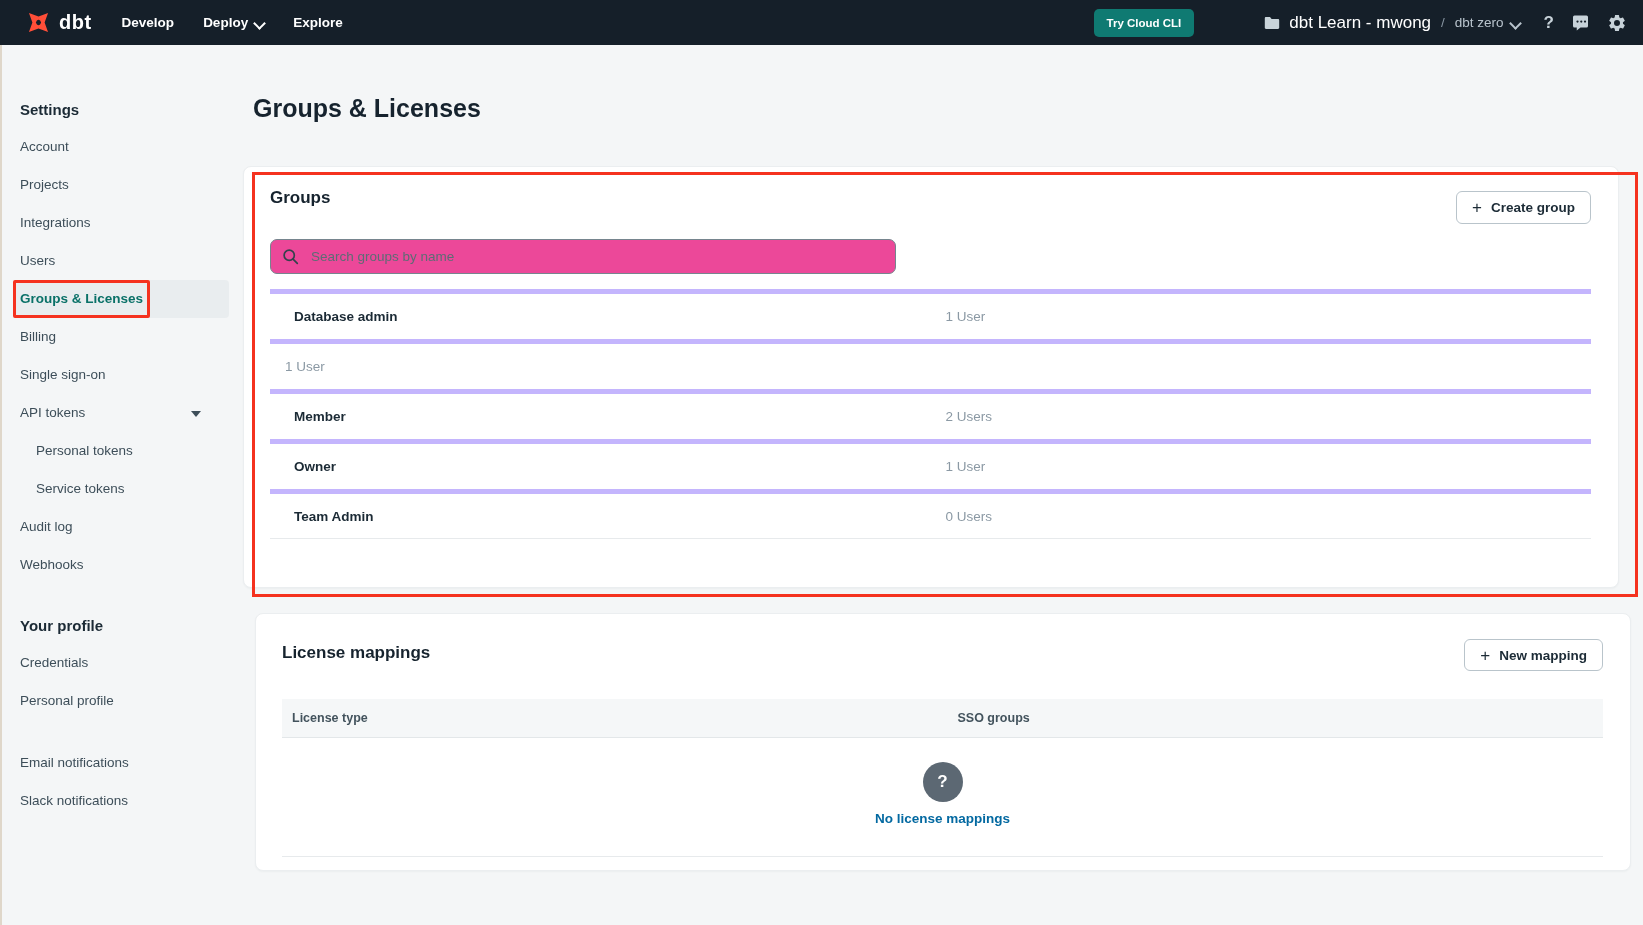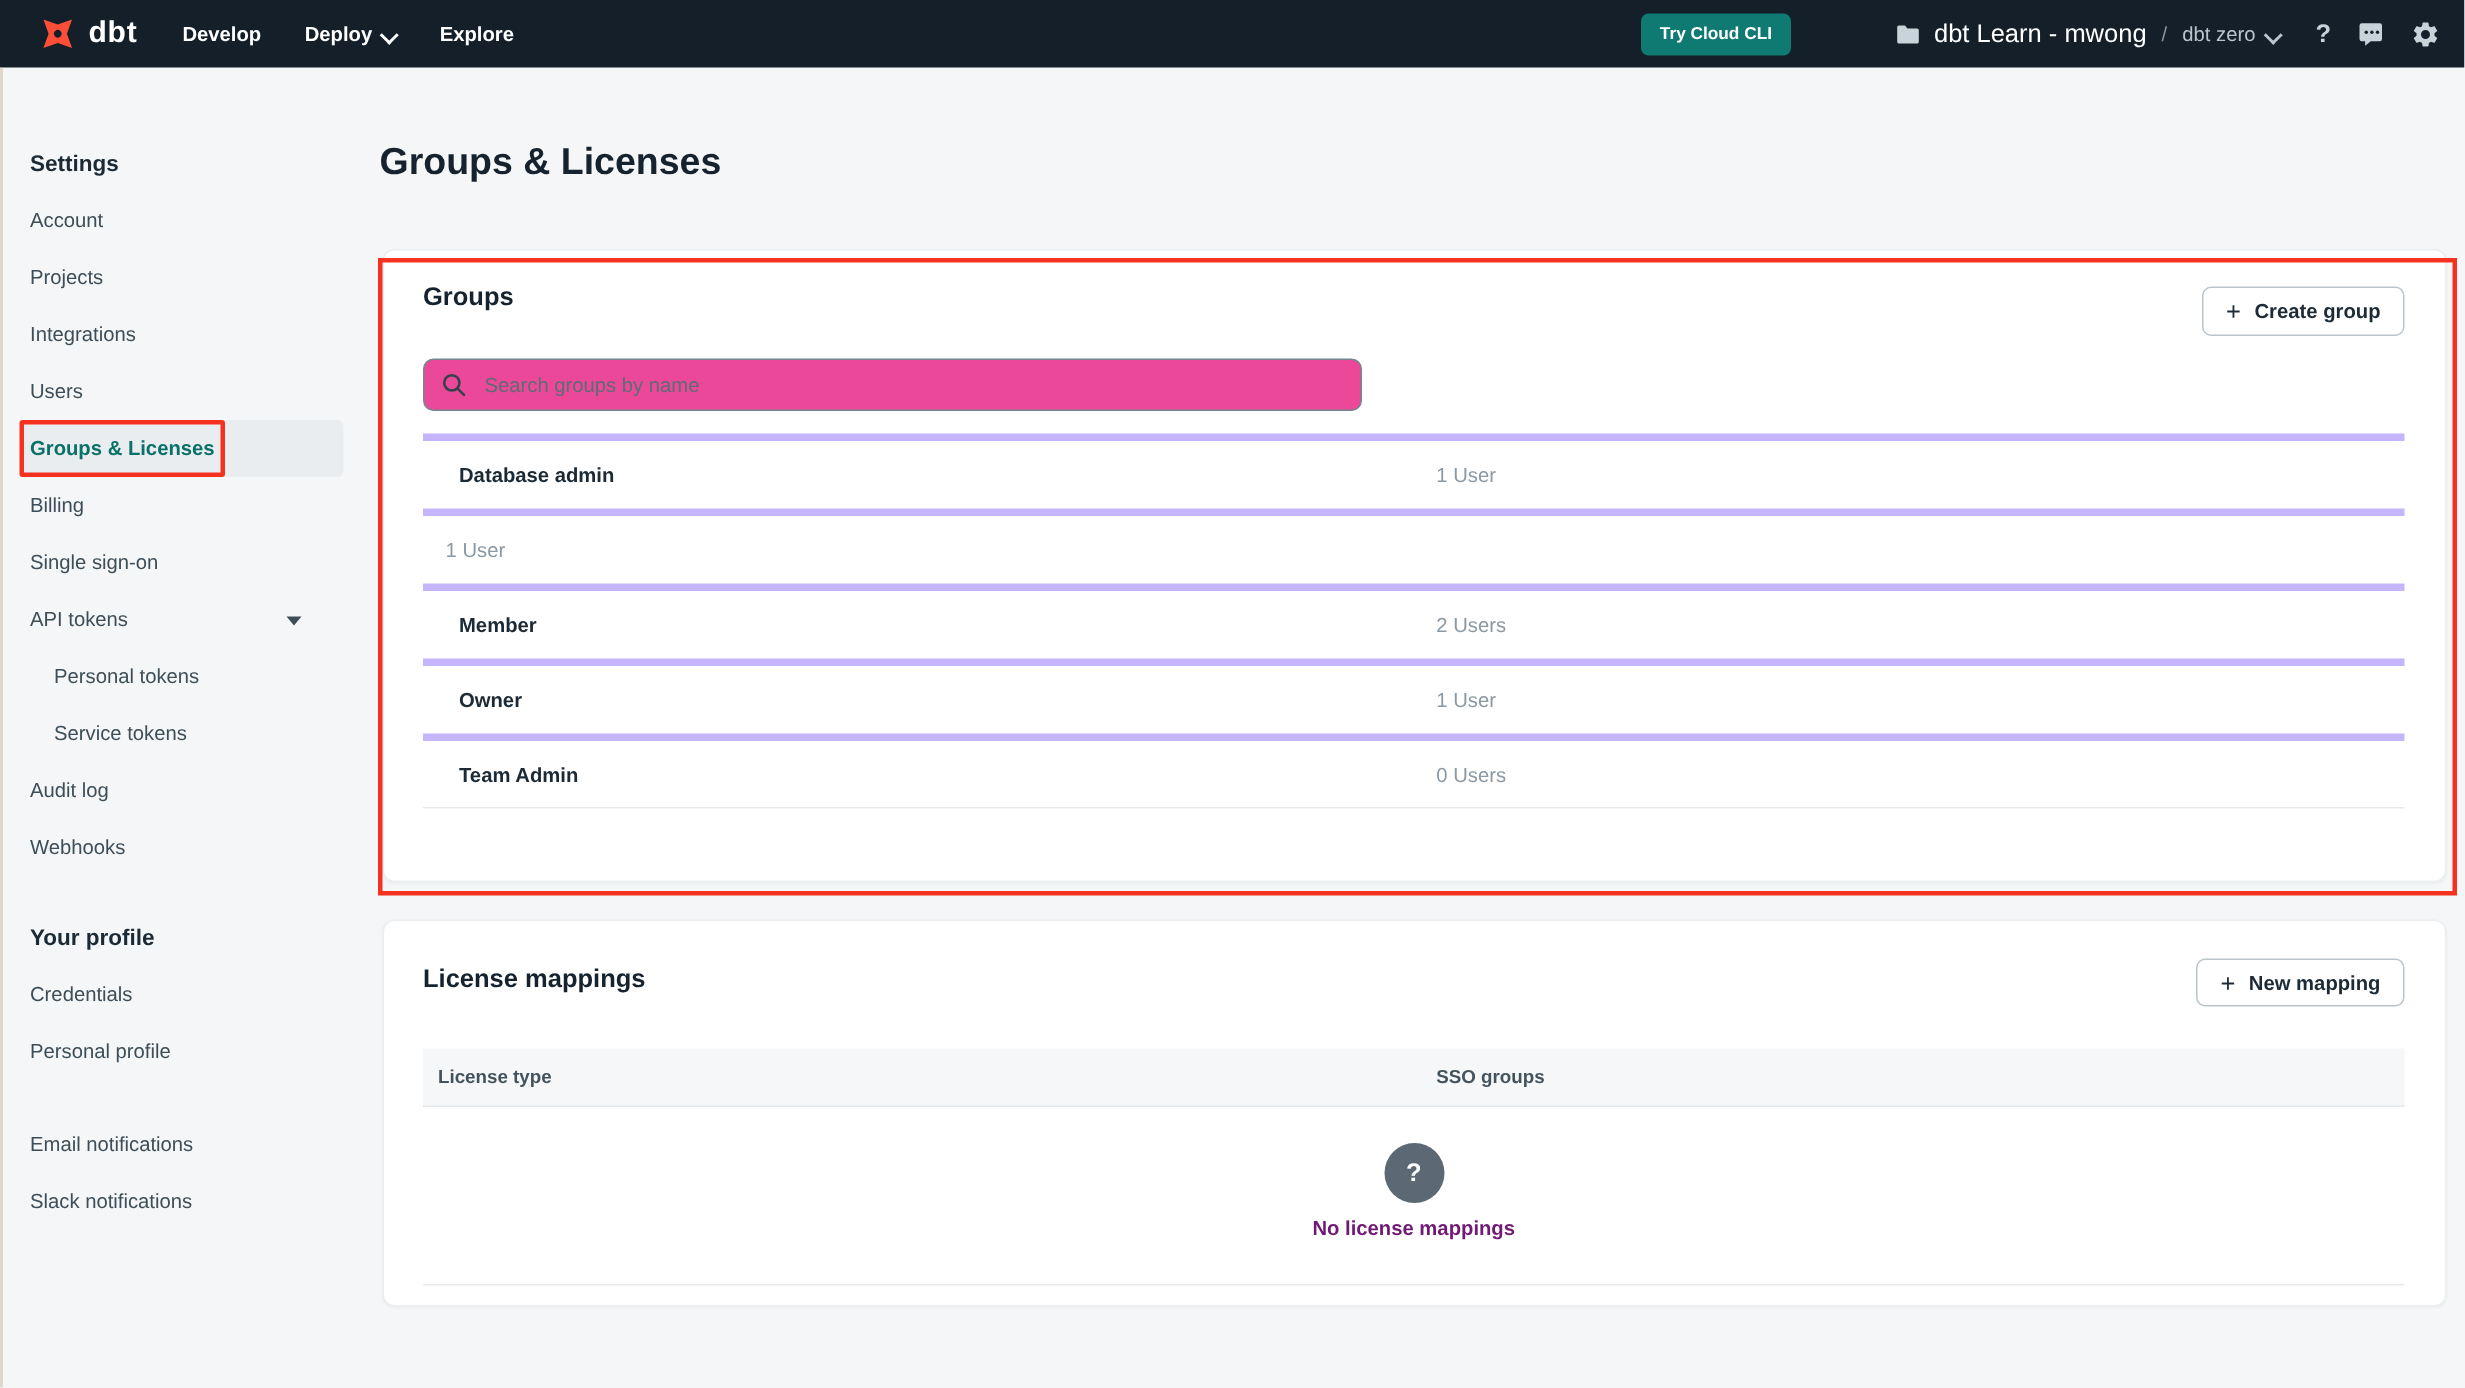--- a/index.html
+++ b/index.html
@@ -64,21 +64,21 @@
   }
   .side-gap { height:24px; }
 
   
   .page-title { position:absolute; left:253px; top:94px; font-size:25px; font-weight:bold; color:#16232e; }
 
   .card {
     position:absolute; background:#ffffff; border:1px solid #ebeef0; border-radius:8px;
     box-shadow:0 1px 2px rgba(20,40,60,0.04);
   }
-  .card-groups  { left:255px; top:166px; width:1376px; height:422px; }
+  .card-groups  { left:243px; top:166px; width:1376px; height:422px; }
   .card-license { left:255px; top:613px; width:1376px; height:258px; }
 
   .card-title { position:absolute; left:26px; font-size:17px; font-weight:bold; color:#16232e; }
   .card-groups  .card-title { top:21px; }
   .card-license .card-title { top:29px; }
 
   .ghost-btn {
     position:absolute; right:27px; display:flex; align-items:center; gap:9px;
     height:33px; padding:0 15px; background:#ffffff; border:1px solid #b9c4cb;
     border-radius:6px; font-size:13.5px; font-weight:600; color:#1c2b36; cursor:pointer;
@@ -114,21 +114,21 @@
   .lm-col { font-size:12.5px; font-weight:bold; color:#43535d; }
   .lm-col.first { padding-left:10px; }
   .lm-col.second { padding-left:15px; }
 
   .lm-empty { position:absolute; left:26px; right:27px; top:148px; text-align:center; }
   .q-circle {
     display:inline-block; width:40px; height:40px; border-radius:50%;
     background:#5c6873; color:#ffffff; font-size:17px; font-weight:bold;
     line-height:40px; text-align:center;
   }
-  .lm-empty-text { margin-top:9px; font-size:13.5px; font-weight:bold; color:#701a75; }
+  .lm-empty-text { margin-top:9px; font-size:13.5px; font-weight:bold; color:#0369a1; }
   .lm-divider { position:absolute; left:26px; right:27px; top:242px; height:1px; background:#e7eaec; }
 
   
   .red-box { position:absolute; border:3px solid #f5321f; z-index:10; pointer-events:none; }
   .red-box-sidebar { left:13px; top:280px; width:137px; height:38px; border-radius:2px; }
   .red-box-groups  { left:252px; top:172px; width:1386px; height:425px; }
 
   .edge-line { position:absolute; left:0; top:45px; width:2px; height:880px; background:#cdbda5; opacity:0.55; }
 
   svg { display:block; }

